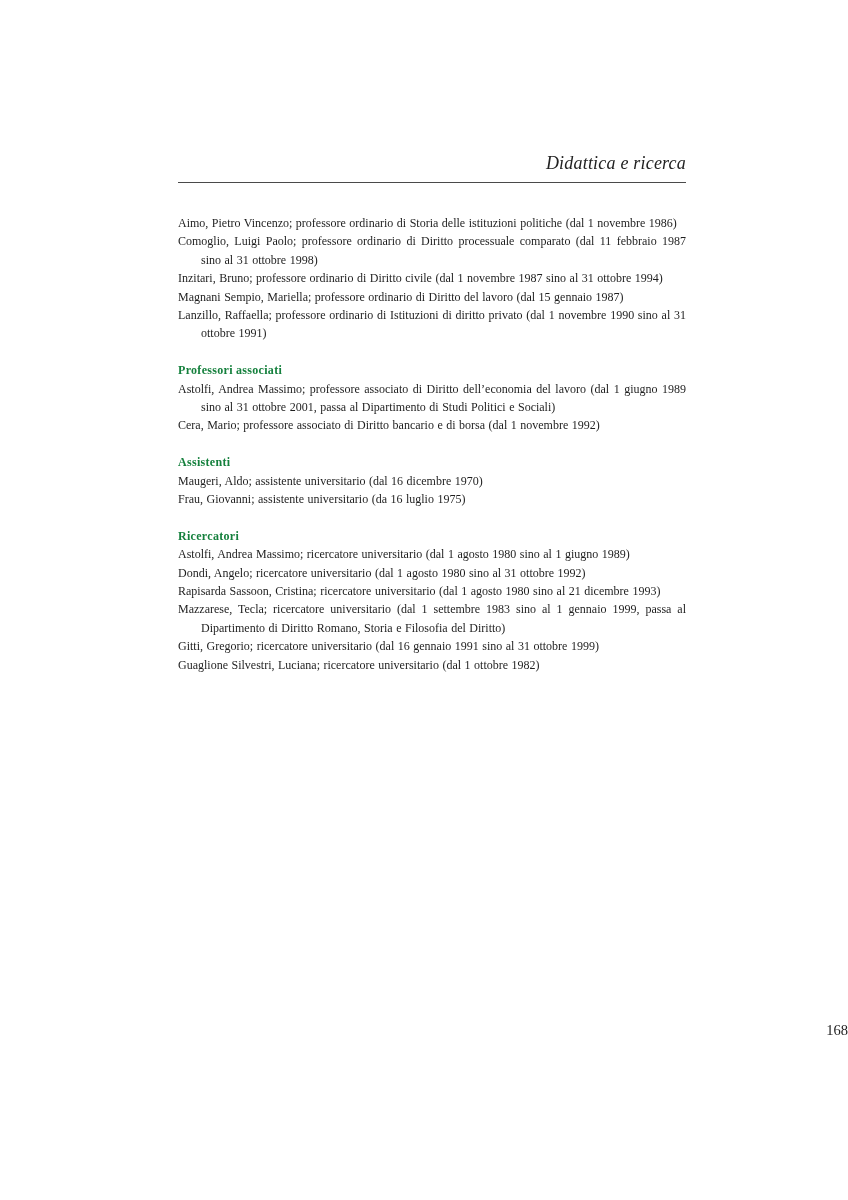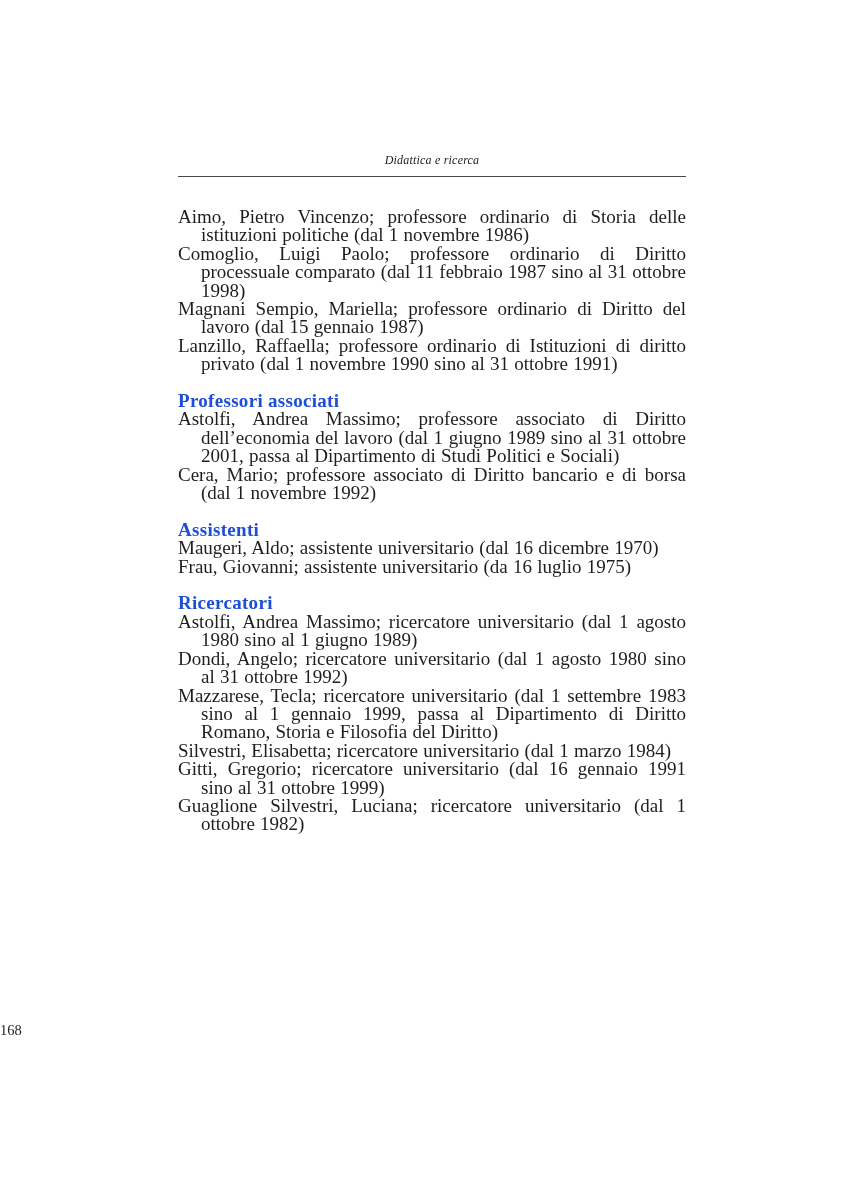--- a/index.html
+++ b/index.html
@@ -15,82 +15,83 @@
     overflow: hidden;
   }
   .content {
     position: absolute;
     left: 178px;
     top: 0;
     width: 508px;
   }
   .running-head {
     margin-top: 153px;
-    text-align: center;
+    text-align: right;
     font-style: italic;
-    font-size: 12px;
+    font-size: 18px;
     color: #222222;
     letter-spacing: 0.2px;
   }
   .head-rule {
     border: none;
     border-top: 1px solid #4a4a4a;
     margin-top: 8px;
     width: 100%;
   }
   .page-body {
     margin-top: 31px;
-    font-size: 19px;
+    font-size: 12px;
     line-height: 18.4px;
     color: #1e1e1e;
   }
   .entry {
     margin: 0;
     padding-left: 23px;
     text-indent: -23px;
     text-align: justify;
     word-spacing: 0.5px;
   }
   .section-heading {
     font-weight: bold;
     margin-top: 18.4px;
     letter-spacing: 0.3px;
-    color: #1d4ed8;
+    color: #15803d;
   }
   .page-number {
     position: absolute;
     top: 1022px;
     left: 0;
     width: 100%;
-    text-align: left;
+    text-align: right;
     font-size: 14.5px;
     color: #222222;
   }
 </style>
 </head>
 <body>
 
 <div class="page">
   <div class="content">
     <div class="running-head">Didattica e ricerca</div>
     <hr class="head-rule">
     <div class="page-body">
         <p class="entry">Aimo, Pietro Vincenzo; professore ordinario di Storia delle istituzioni politiche (dal 1 novembre 1986)</p>
         <p class="entry">Comoglio, Luigi Paolo; professore ordinario di Diritto processuale comparato (dal 11 febbraio 1987 sino al 31 ottobre 1998)</p>
+        <p class="entry">Inzitari, Bruno; professore ordinario di Diritto civile (dal 1 novembre 1987 sino al 31 ottobre 1994)</p>
         <p class="entry">Magnani Sempio, Mariella; professore ordinario di Diritto del lavoro (dal 15 gennaio 1987)</p>
         <p class="entry">Lanzillo, Raffaella; professore ordinario di Istituzioni di diritto privato (dal 1 novembre 1990 sino al 31 ottobre 1991)</p>
         <div class="section-heading">Professori associati</div>
         <p class="entry">Astolfi, Andrea Massimo; professore associato di Diritto dell’economia del lavoro (dal 1 giugno 1989 sino al 31 ottobre 2001, passa al Dipartimento di Studi Politici e Sociali)</p>
         <p class="entry">Cera, Mario; professore associato di Diritto bancario e di borsa (dal 1 novembre 1992)</p>
         <div class="section-heading">Assistenti</div>
         <p class="entry">Maugeri, Aldo; assistente universitario (dal 16 dicembre 1970)</p>
         <p class="entry">Frau, Giovanni; assistente universitario (da 16 luglio 1975)</p>
         <div class="section-heading">Ricercatori</div>
         <p class="entry">Astolfi, Andrea Massimo; ricercatore universitario (dal 1 agosto 1980 sino al 1 giugno 1989)</p>
         <p class="entry">Dondi, Angelo; ricercatore universitario (dal 1 agosto 1980 sino al 31 ottobre 1992)</p>
+        <p class="entry">Rapisarda Sassoon, Cristina; ricercatore universitario (dal 1 agosto 1980 sino al 21 dicembre 1993)</p>
         <p class="entry">Mazzarese, Tecla; ricercatore universitario (dal 1 settembre 1983 sino al 1 gennaio 1999, passa al Dipartimento di Diritto Romano, Storia e Filosofia del Diritto)</p>
-        <p class="entry">Silvestri, Elisabetta; ricercatore universitario (dal 1 marzo 1984)</p>
         <p class="entry">Gitti, Gregorio; ricercatore universitario (dal 16 gennaio 1991 sino al 31 ottobre 1999)</p>
         <p class="entry">Guaglione Silvestri, Luciana; ricercatore universitario (dal 1 ottobre 1982)</p>
       </div>
   </div>
   <div class="page-number">168</div>
 </div>
 
 </body></html>

